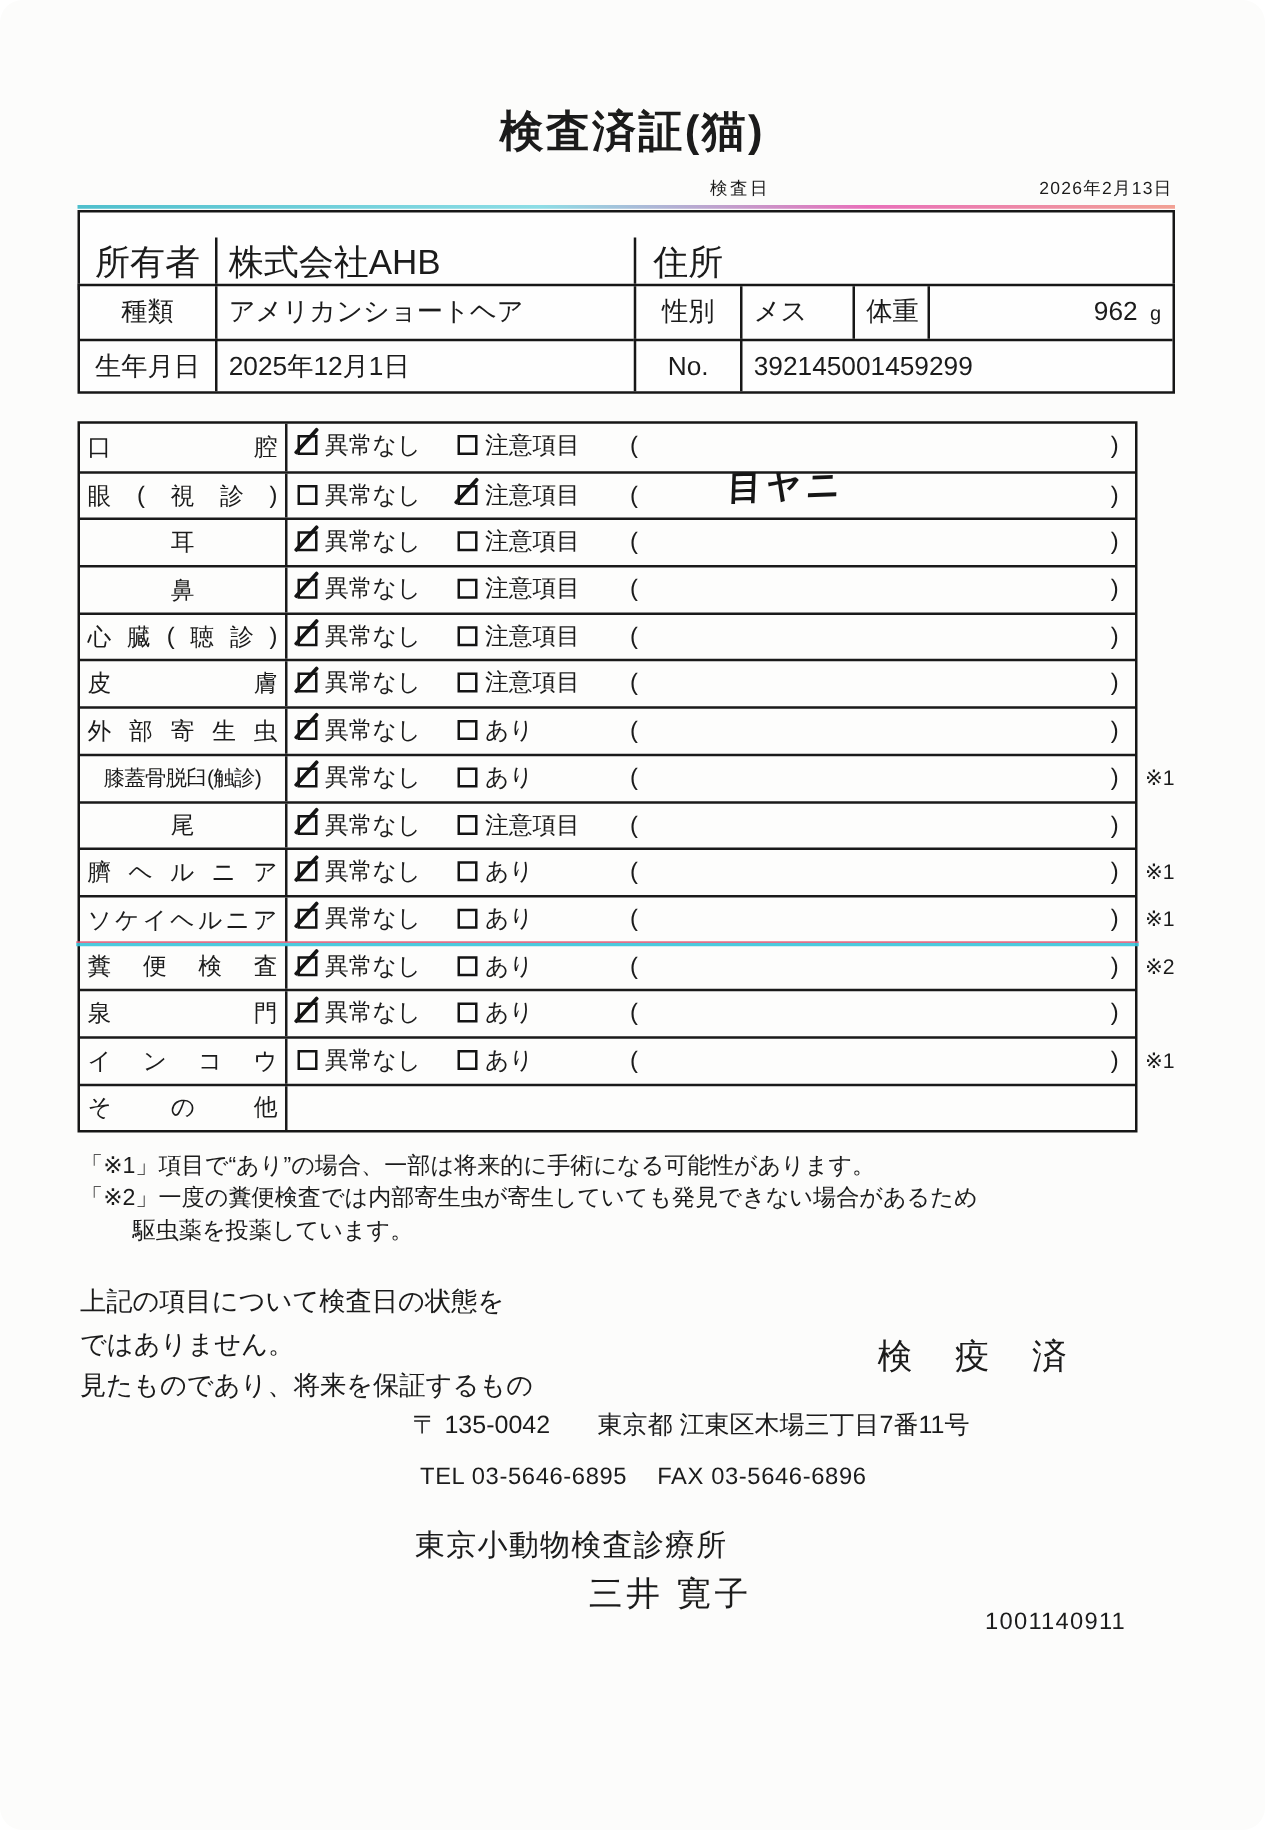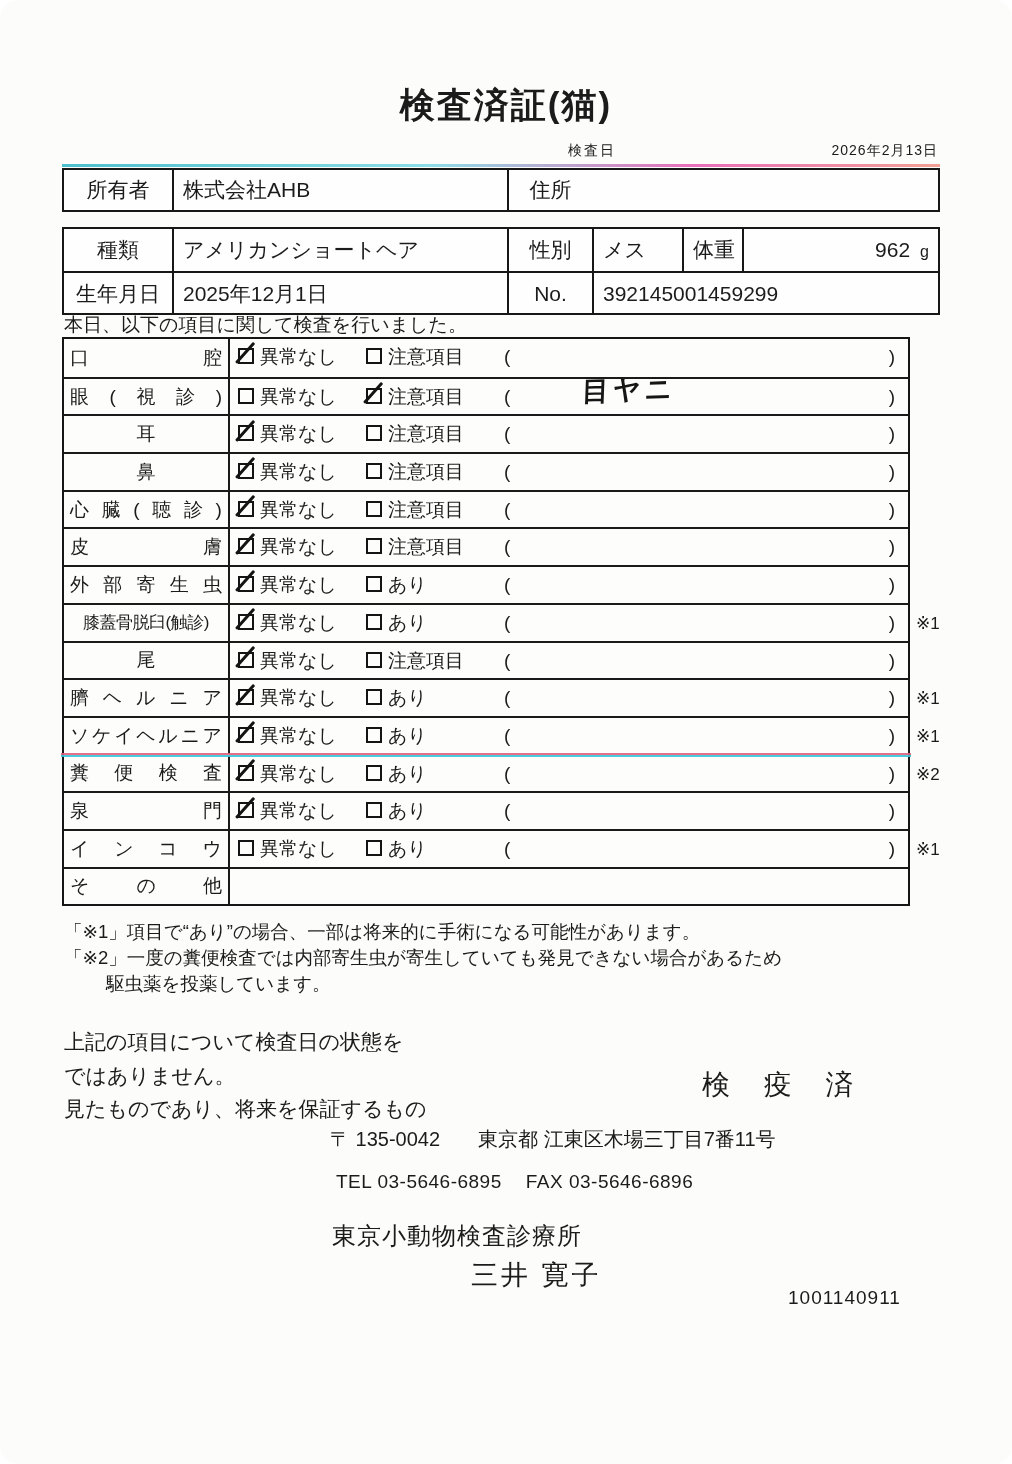--- a/index.html
+++ b/index.html
@@ -27,22 +27,22 @@
     position:absolute;top:164px;left:62px;width:878px;height:3px;
     background:linear-gradient(90deg,#2fb4c4 0%,#79d8e2 42%,#e556ae 72%,#f09182 100%);
     opacity:.85;
   }
 
   .t1{
     position:absolute;top:168px;left:62px;width:878px;
     display:grid;grid-template-columns:108px 335px 85px 1fr;
     border:2.5px solid #171717;background:#fefefe;
   }
-  .t1 > div{height:40px;line-height:40px;font-size:21px;border-left:2px solid #171717;
-    padding:0 9px;white-space:nowrap;overflow:hidden;}
+  .t1 > div{height:40px;line-height:40px;font-size:28px;border-left:2px solid #171717;
+    padding:0 9px;white-space:nowrap;overflow:hidden;margin-top:20px;}
   .t1 > div:first-child{border-left:none;}
 
   .t2{
     position:absolute;top:227px;left:62px;width:878px;
     display:grid;grid-template-columns:108px 335px 85px 90px 60px 1fr;
     border:2.5px solid #171717;background:#fefefe;
   }
   .t2 > div{height:42px;line-height:42px;font-size:21px;border-left:2px solid #171717;
     padding:0 9px;white-space:nowrap;overflow:hidden;}
   .t2 > .r2{border-top:2px solid #171717;}
@@ -130,21 +130,20 @@
     <div class="clabel">性別</div>
     <div>メス</div>
     <div class="clabel">体重</div>
     <div class="wval"><span>962</span><span class="unit">g</span></div>
     <div class="clabel fc r2">生年月日</div>
     <div class="r2">2025年12月1日</div>
     <div class="clabel r2">No.</div>
     <div class="r2 span3">392145001459299</div>
   </div>
 
-  <div class="intro">本日、以下の項目に関して検査を行いました。</div>
 
   <div class="itable">
       <div class="irow">
       <div class="ilabel justify">
           <span>口</span>
           <span>腔</span>
         </div>
       <div class="icontent">
         <span class="cb cb1 on"></span>
         <span class="optlbl1">異常なし</span>

